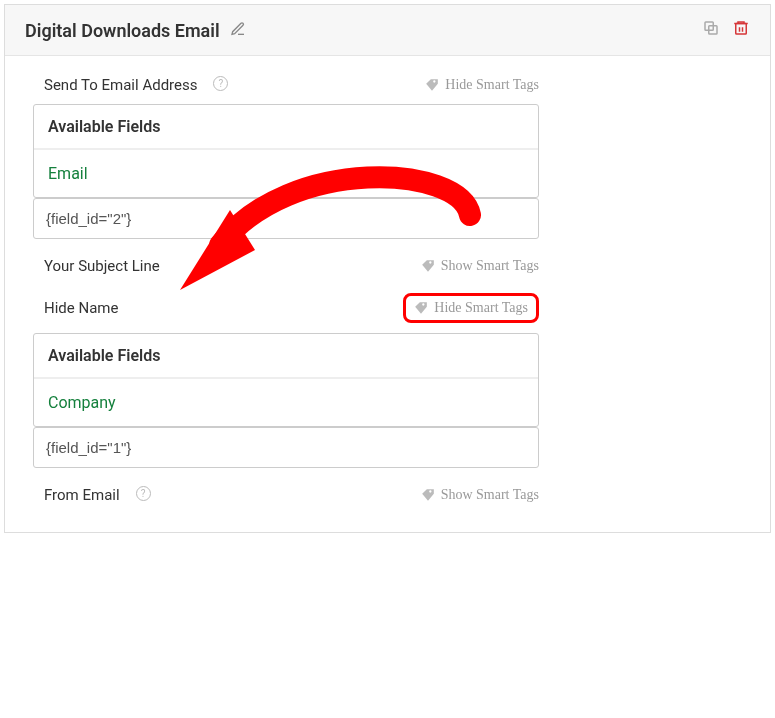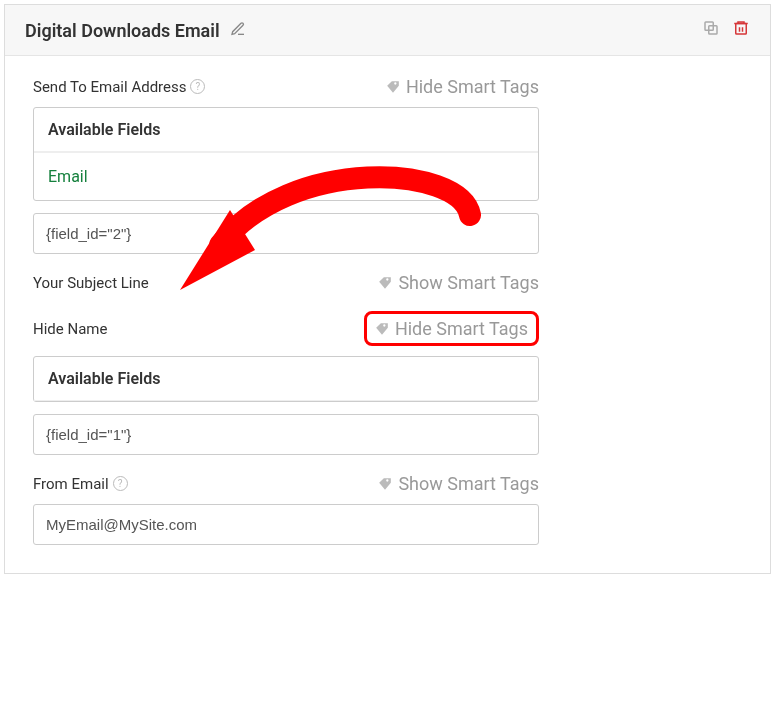--- a/index.html
+++ b/index.html
@@ -45,41 +45,42 @@
     display: flex;
     justify-content: space-between;
     align-items: center;
     max-width: 506px;
     margin-bottom: 10px;
   }
   .field-label {
     font-size: 15px;
     color: #333;
     display: flex;
-    align-items: center;
-    gap: 4px;
+    gap: 16px;
+    margin-left: 11px;
   }
   .smart-tags-toggle {
-    font-size: 18px;
+    font-size: 14px;
     color: #999;
     display: flex;
     align-items: center;
     gap: 6px;
     cursor: pointer;
+    font-family: Liberation Serif, serif;
   }
   .smart-tags-toggle.highlighted {
     border: 3px solid #f00;
     border-radius: 8px;
     padding: 4px 8px;
   }
   .available-box {
     border: 1px solid #ccc;
     border-radius: 3px;
     max-width: 506px;
-    margin-bottom: 12px;
+    margin-bottom: 0;
     background: #fff;
   }
   .available-title {
     padding: 12px 14px;
     font-weight: 600;
     color: #333;
     border-bottom: 1px solid #eee;
   }
   .available-item {
     padding: 14px 14px;
@@ -191,38 +192,38 @@
         </div>
         <div class="smart-tags-toggle highlighted">
           <svg width="14" height="14" viewBox="0 0 24 24" fill="#bbb">
               <path d="M20 2H10L2 10l10 12 10-12V2zM16 8a2 2 0 110-4 2 2 0 010 4z"></path>
             </svg>
           <span>Hide Smart Tags</span>
         </div>
       </div>
       <div class="available-box">
         <div class="available-title">Available Fields</div>
+        <div class="available-item">Company</div>
       </div>
       <input type="text" class="text-input" value="{field_id=&quot;1&quot;}" style="">
     </div>
 
     <div class="field-block">
       <div class="field-row">
         <div class="field-label">
           <span>From Email</span>
           <span class="help-icon">?</span>
         </div>
         <div class="smart-tags-toggle">
           <svg width="14" height="14" viewBox="0 0 24 24" fill="#bbb">
               <path d="M20 2H10L2 10l10 12 10-12V2zM16 8a2 2 0 110-4 2 2 0 010 4z"></path>
             </svg>
           <span>Show Smart Tags</span>
         </div>
       </div>
-      <input type="text" class="text-input" value="MyEmail@MySite.com" style="">
     </div>
 
   </div>
 </div>
 
 <svg class="arrow-overlay" width="340" height="190">
   <path d="M310 65 C 300 15, 130 5, 60 95" stroke="#f00" stroke-width="22" fill="none" stroke-linecap="round"></path>
   <polygon points="20,140 95,100 70,60" fill="#f00"></polygon>
 </svg>
 

